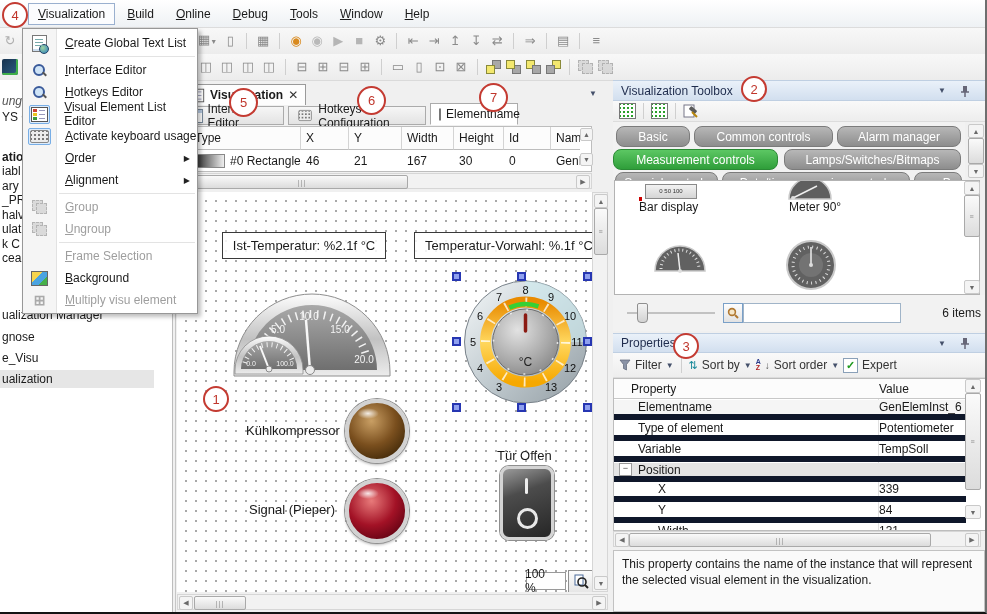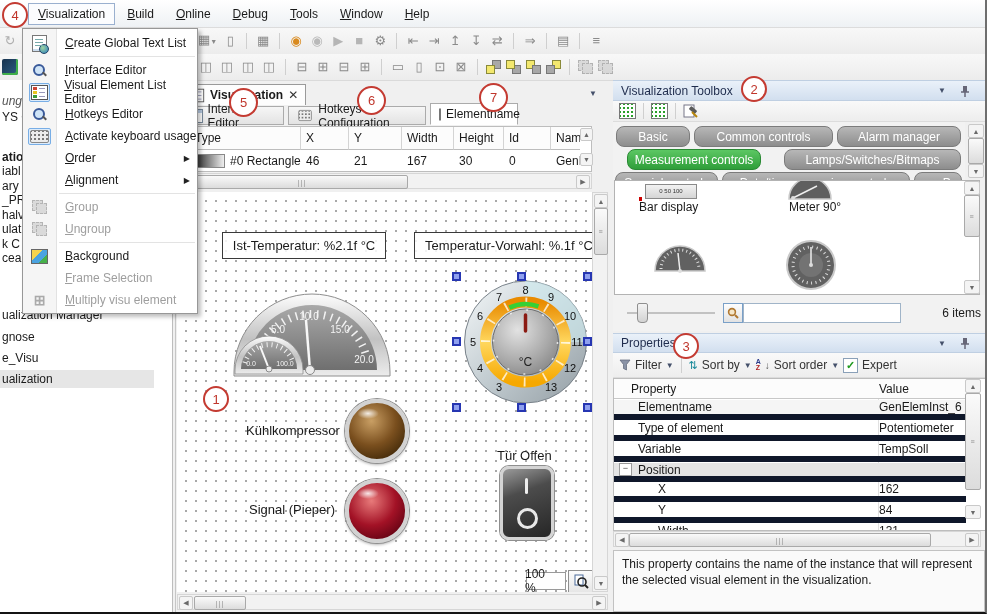--- a/index.html
+++ b/index.html
@@ -393,21 +393,21 @@
         <rect x="1" y="1" width="10" height="12" fill="#fff" stroke="#778"></rect>
         <rect x="6" y="4" width="8" height="4" rx="1" transform="rotate(40 10 6)" fill="#5a5a5a"></rect>
         <line x1="9" y1="8" x2="14" y2="13" stroke="#b8860b" stroke-width="2"></line>
       </svg>
   </div>
 
   <div class="abs" style="left:613px;top:122px;width:352px;height:58px;overflow:hidden;background:#f2f2f2">
     <div class="cat" style="left:3px;top:4px;width:74px">Basic</div>
     <div class="cat" style="left:81px;top:4px;width:139px">Common controls</div>
     <div class="cat" style="left:224px;top:4px;width:124px">Alarm manager</div>
-    <div class="cat green" style="left:14px;top:27px;width:134px">Measurement controls</div>
+    <div class="cat green" style="left:0;top:27px;width:165px">Measurement controls</div>
     <div class="cat" style="left:171px;top:27px;width:177px">Lamps/Switches/Bitmaps</div>
     <div class="cat" style="left:2px;top:50px;width:103px">Special controls</div>
     <div class="cat" style="left:109px;top:50px;width:188px">Date/time managing controls</div>
     <div class="cat" style="left:301px;top:50px;width:48px">ImagePool</div>
   </div>
   <div class="abs" style="left:967px;top:124px;width:16px;height:54px">
     <div class="sb-btn" style="left:1px;top:0;width:14px;height:12px">▲</div>
     <div class="sb-thumb" style="left:1px;top:14px;width:14px;height:24px"></div>
     <div class="sb-btn" style="left:1px;bottom:0;width:14px;height:12px">▼</div>
   </div>
@@ -510,21 +510,21 @@
     <div class="prow" style="top:42px">
       <span class="pn" style="padding-left:24px">Type of element</span>
       <span class="pv">Potentiometer</span>
     </div>
     <div class="prow" style="top:84px;background:#e4e4e4;height:19px">
       <span class="expbox">−</span>
       <span class="pn">Position</span>
     </div>
     <div class="prow" style="top:103px">
       <span class="pn" style="padding-left:44px">X</span>
-      <span class="pv">162</span>
+      <span class="pv">339</span>
     </div>
     <div class="prow" style="top:124px">
       <span class="pn" style="padding-left:44px">Y</span>
       <span class="pv">84</span>
     </div>
     <div class="prow" style="top:145px">
       <span class="pn" style="padding-left:44px">Width</span>
       <span class="pv">131</span>
     </div>
   </div>
@@ -550,34 +550,34 @@
     </div>
     <div class="menu-sep"></div>
     <div class="menu-item">
       <span class="mic">
           <span class="ic-mag"></span>
         </span>
       <span class="ml">Interface Editor</span>
     </div>
     <div class="menu-item">
       <span class="mic">
+          <span class="ic-mag"></span>
+        </span>
+      <span class="ml">Hotkeys Editor</span>
+    </div>
+    <div class="menu-item">
+      <span class="mic">
           <span class="mi-hl">
             <span class="ic-grid"></span>
           </span>
         </span>
       <span class="ml">Visual Element List Editor</span>
     </div>
     <div class="menu-item">
       <span class="mic">
-          <span class="ic-mag"></span>
-        </span>
-      <span class="ml">Hotkeys Editor</span>
-    </div>
-    <div class="menu-item">
-      <span class="mic">
           <span class="mi-hl">
             <span class="ic-kbd"></span>
           </span>
         </span>
       <span class="ml">Activate keyboard usage</span>
     </div>
     <div class="menu-item">
       <span class="mic"></span>
       <span class="ml">Order</span>
       <span class="subarrow">▶</span>
@@ -594,29 +594,29 @@
         </span>
       <span class="ml">Group</span>
     </div>
     <div class="menu-item dis">
       <span class="mic">
           <span class="ic-group"></span>
         </span>
       <span class="ml">Ungroup</span>
     </div>
     <div class="menu-sep"></div>
-    <div class="menu-item">
-      <span class="mic">
-          <span class="ic-img"></span>
-        </span>
-      <span class="ml">Background</span>
-    </div>
     <div class="menu-item dis">
       <span class="mic"></span>
       <span class="ml">Frame Selection</span>
+    </div>
+    <div class="menu-item">
+      <span class="mic">
+          <span class="ic-img"></span>
+        </span>
+      <span class="ml">Background</span>
     </div>
     <div class="menu-item dis">
       <span class="mic">
           <span class="ic-plus">⊞</span>
         </span>
       <span class="ml">Multiply visu element</span>
     </div>
   </div>
 
   <div class="callout" style="left:203px;top:386px">1</div>

